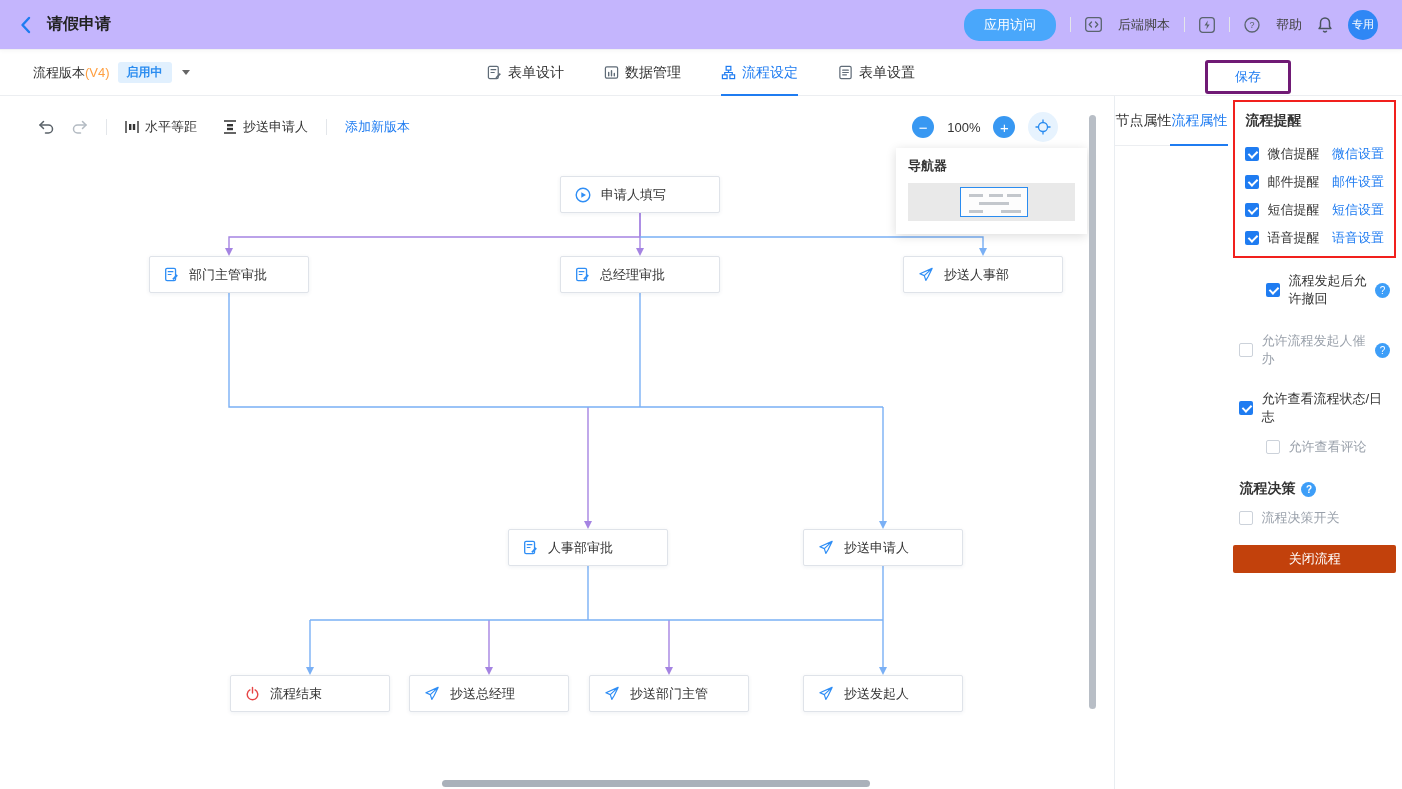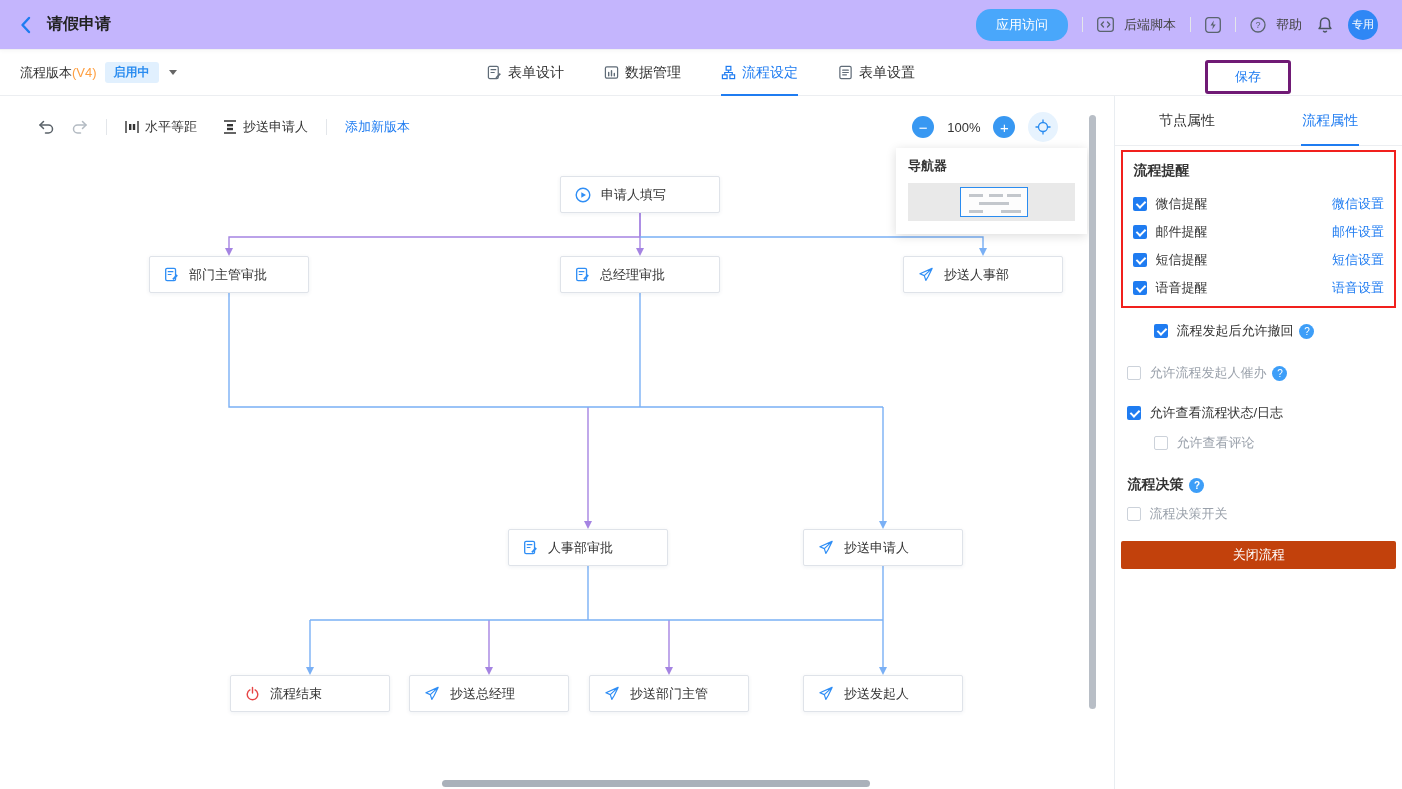--- a/index.html
+++ b/index.html
@@ -9,27 +9,27 @@
   
   .topbar { height:50px; display:flex; align-items:center; padding:0 24px 0 20px;
             background:#c4b5fd; border-bottom:1px solid #f0f1f3; box-shadow:0 1px 4px rgba(0,0,0,.04);
             position:relative; z-index:6; }
   .back { display:flex; align-items:center; margin-right:16px; cursor:pointer; }
   .title { font-size:16px; font-weight:bold; color:#222; }
   .topbar-right { margin-left:auto; display:flex; align-items:center; gap:14px; }
   .pill { background:#49a7fb; color:#fff; border:none; border-radius:15px; padding:7px 20px;
           font-size:13px; cursor:pointer; }
   .tb-sep { width:1px; height:15px; background:#e3e6ea; }
-  .tb-item { display:flex; align-items:center; gap:10px; font-size:13px; color:#444; cursor:pointer; }
+  .tb-item { display:flex; align-items:center; gap:16px; font-size:13px; color:#444; cursor:pointer; }
   .tb-icon { display:flex; align-items:center; cursor:pointer; }
   .avatar { width:30px; height:30px; border-radius:50%; background:#2f87f5; color:#fff;
             font-size:11px; display:flex; align-items:center; justify-content:center; cursor:pointer; }
 
   
-  .tabbar { height:46px; display:flex; align-items:center; padding:0 20px; background:#fff;
+  .tabbar { height:46px; display:flex; align-items:center; padding:0 33px; background:#fff;
             border-bottom:1px solid #eceef1; position:relative; z-index:5; }
   .version { display:flex; align-items:center; gap:8px; font-size:13px; color:#333; }
   .v-orange { color:#ff9f40; }
   .badge { background:#e1f0fe; color:#2a8cf0; font-size:12px; padding:2px 9px; border-radius:3px;font-weight:bold; }
   .caret { width:0; height:0; border-left:4px solid transparent; border-right:4px solid transparent;
            border-top:5px solid #666; margin-left:2px; cursor:pointer; }
   .center-tabs { position:absolute; left:50%; transform:translateX(-50%); display:flex; gap:40px; height:100%; }
   .ctab { display:flex; align-items:center; gap:6px; font-size:14px; color:#333; height:100%;
           position:relative; cursor:pointer; }
   .ctab .ticon { color:#5f6b77; display:flex; }
@@ -87,21 +87,21 @@
 
   .edges { position:absolute; left:0; top:0; z-index:1; }
 
   
   .vscroll { position:absolute; right:18px; top:19px; width:7px; height:594px; border-radius:4px;
              background:#b8bec6; z-index:4; cursor:pointer; }
   .hscroll { position:absolute; left:430px; bottom:2px; width:428px; height:7px; border-radius:4px;
              background:#aab1ba; z-index:4; cursor:pointer; }
 
   
-  .panel { width:290px; border-left:1px solid #e9edf1; display:flex; flex-direction:column; background:#fff; }
+  .panel { width:290px; border-left:1px solid #e9edf1; display:flex; background:#fff; }
   .p-tabs { height:50px; display:flex; border-bottom:1px solid #eceef1; flex:none; }
   .p-tab { flex:1; display:flex; align-items:center; justify-content:center; font-size:14px;
            color:#333; position:relative; cursor:pointer; }
   .p-tab.active { color:#1f7cf1; }
   .p-tab.active::after { content:""; position:absolute; bottom:-1px; left:50%; transform:translateX(-50%);
                          width:58px; height:2px; background:#1f7cf1; }
   .p-body { padding:2px 12px 0; flex:1; }
   .red-box { border:2px solid #f1201d; padding:10px 10px 4px; margin:2px -6px 14px -6px; }
   .sec-title { font-size:14px; font-weight:bold; color:#333; margin-bottom:10px; display:flex; align-items:center; }
   .rem-row { display:flex; align-items:center; height:28px; }

